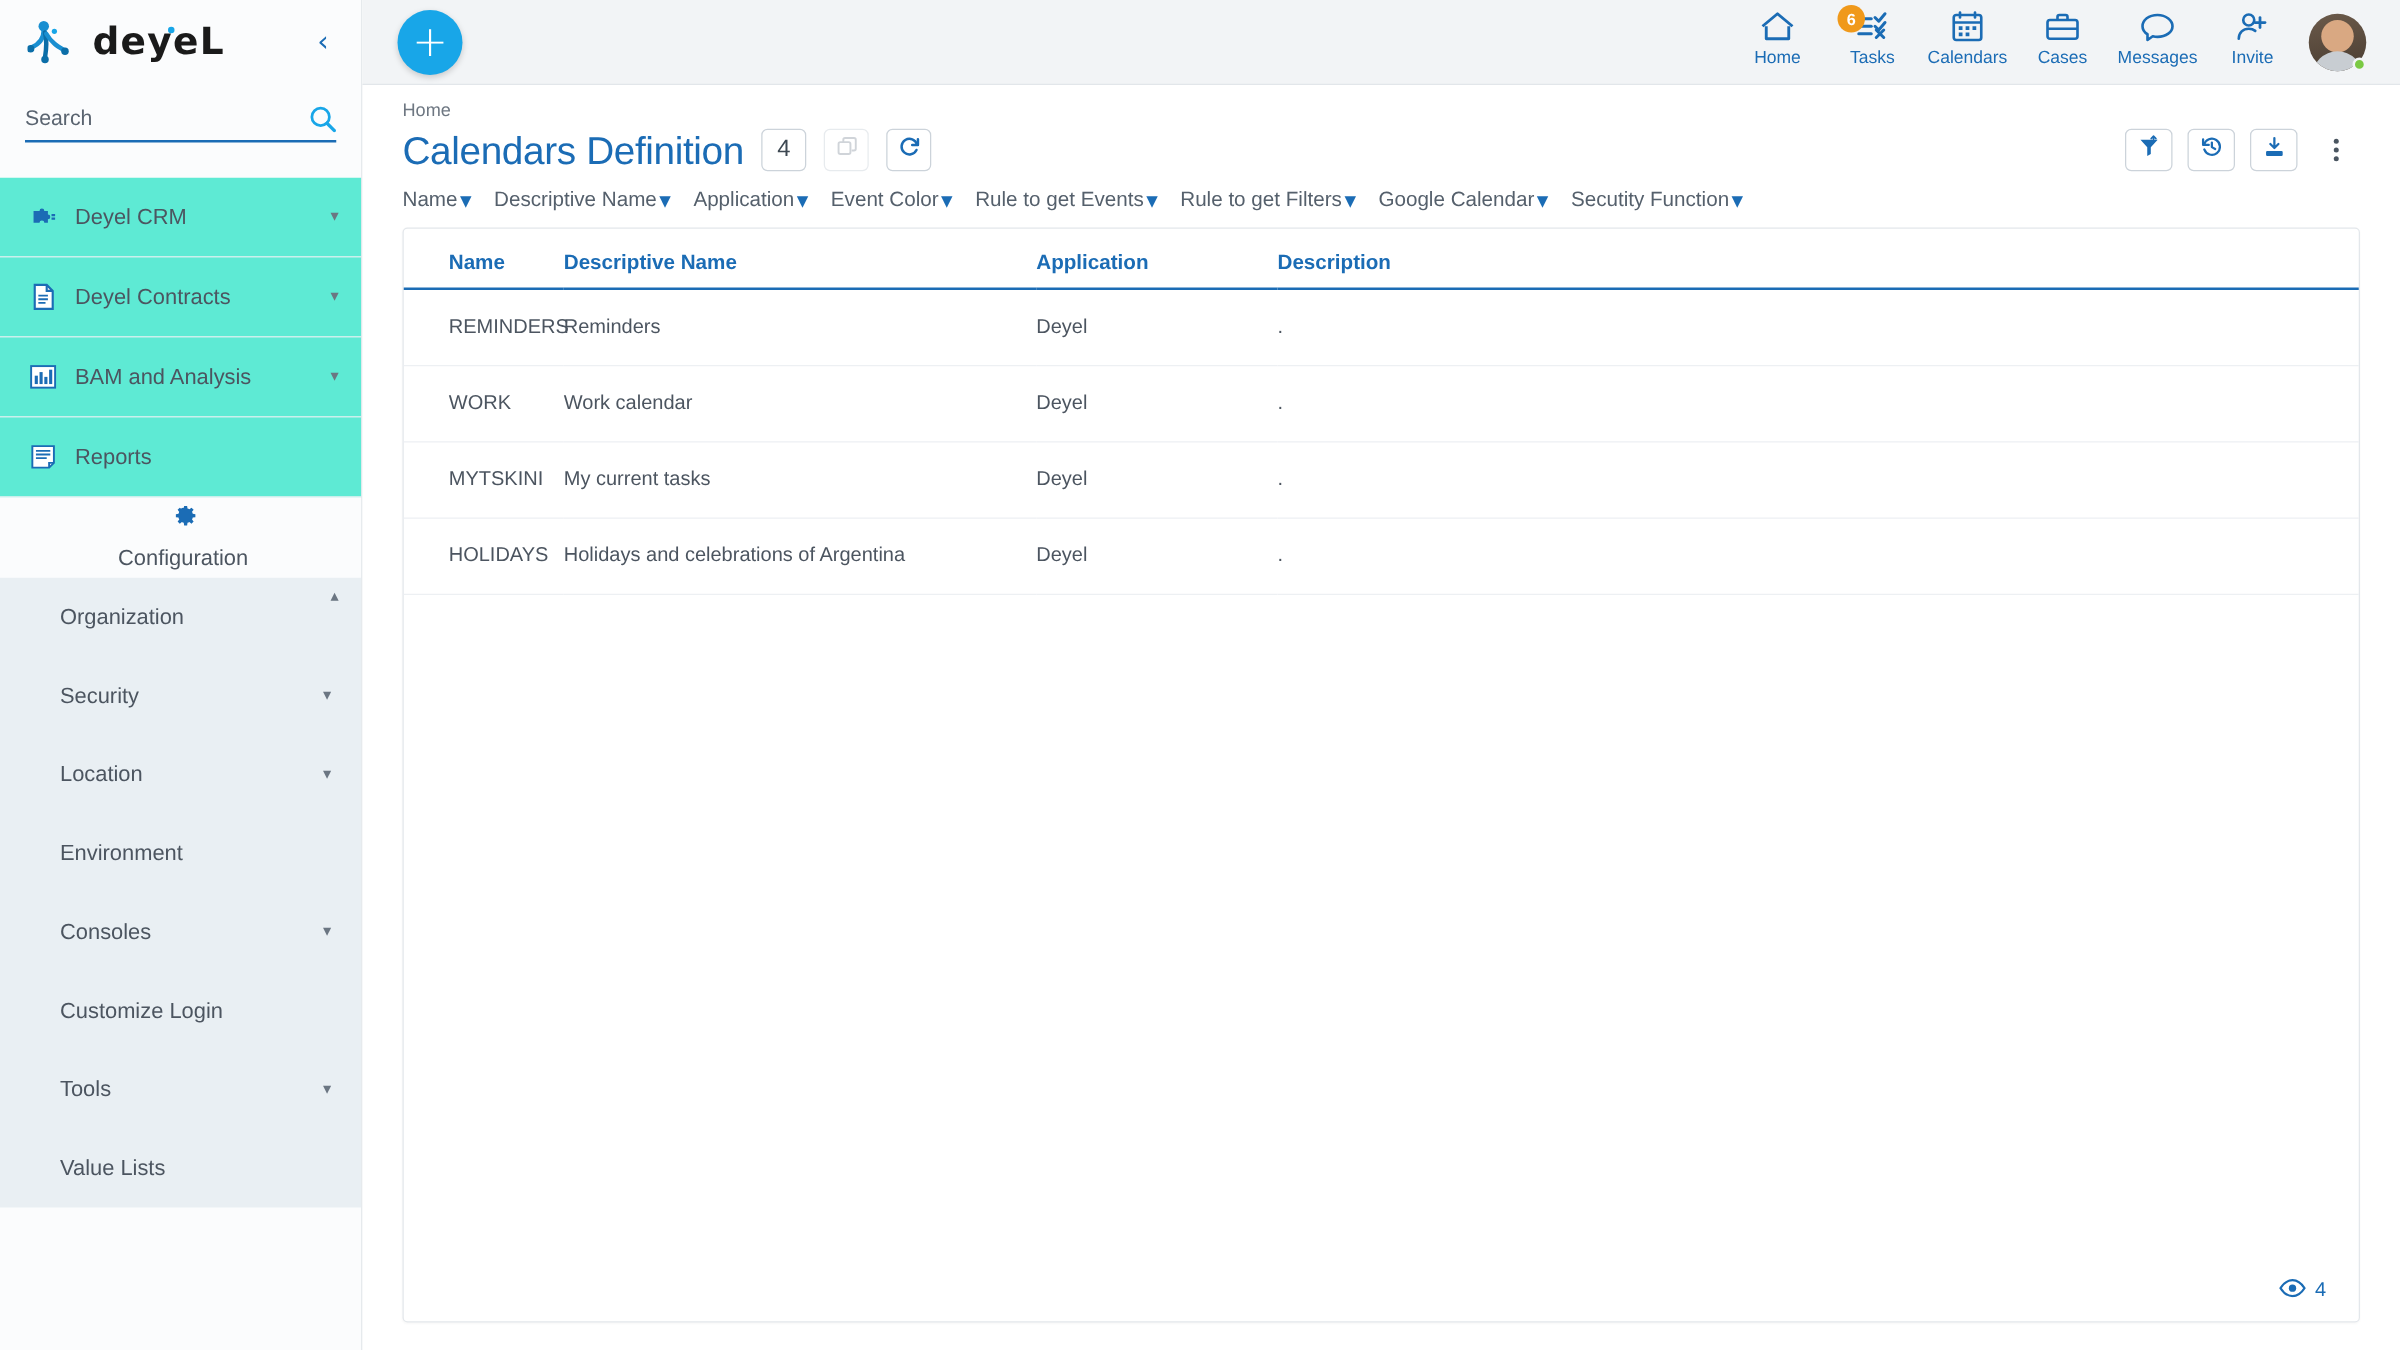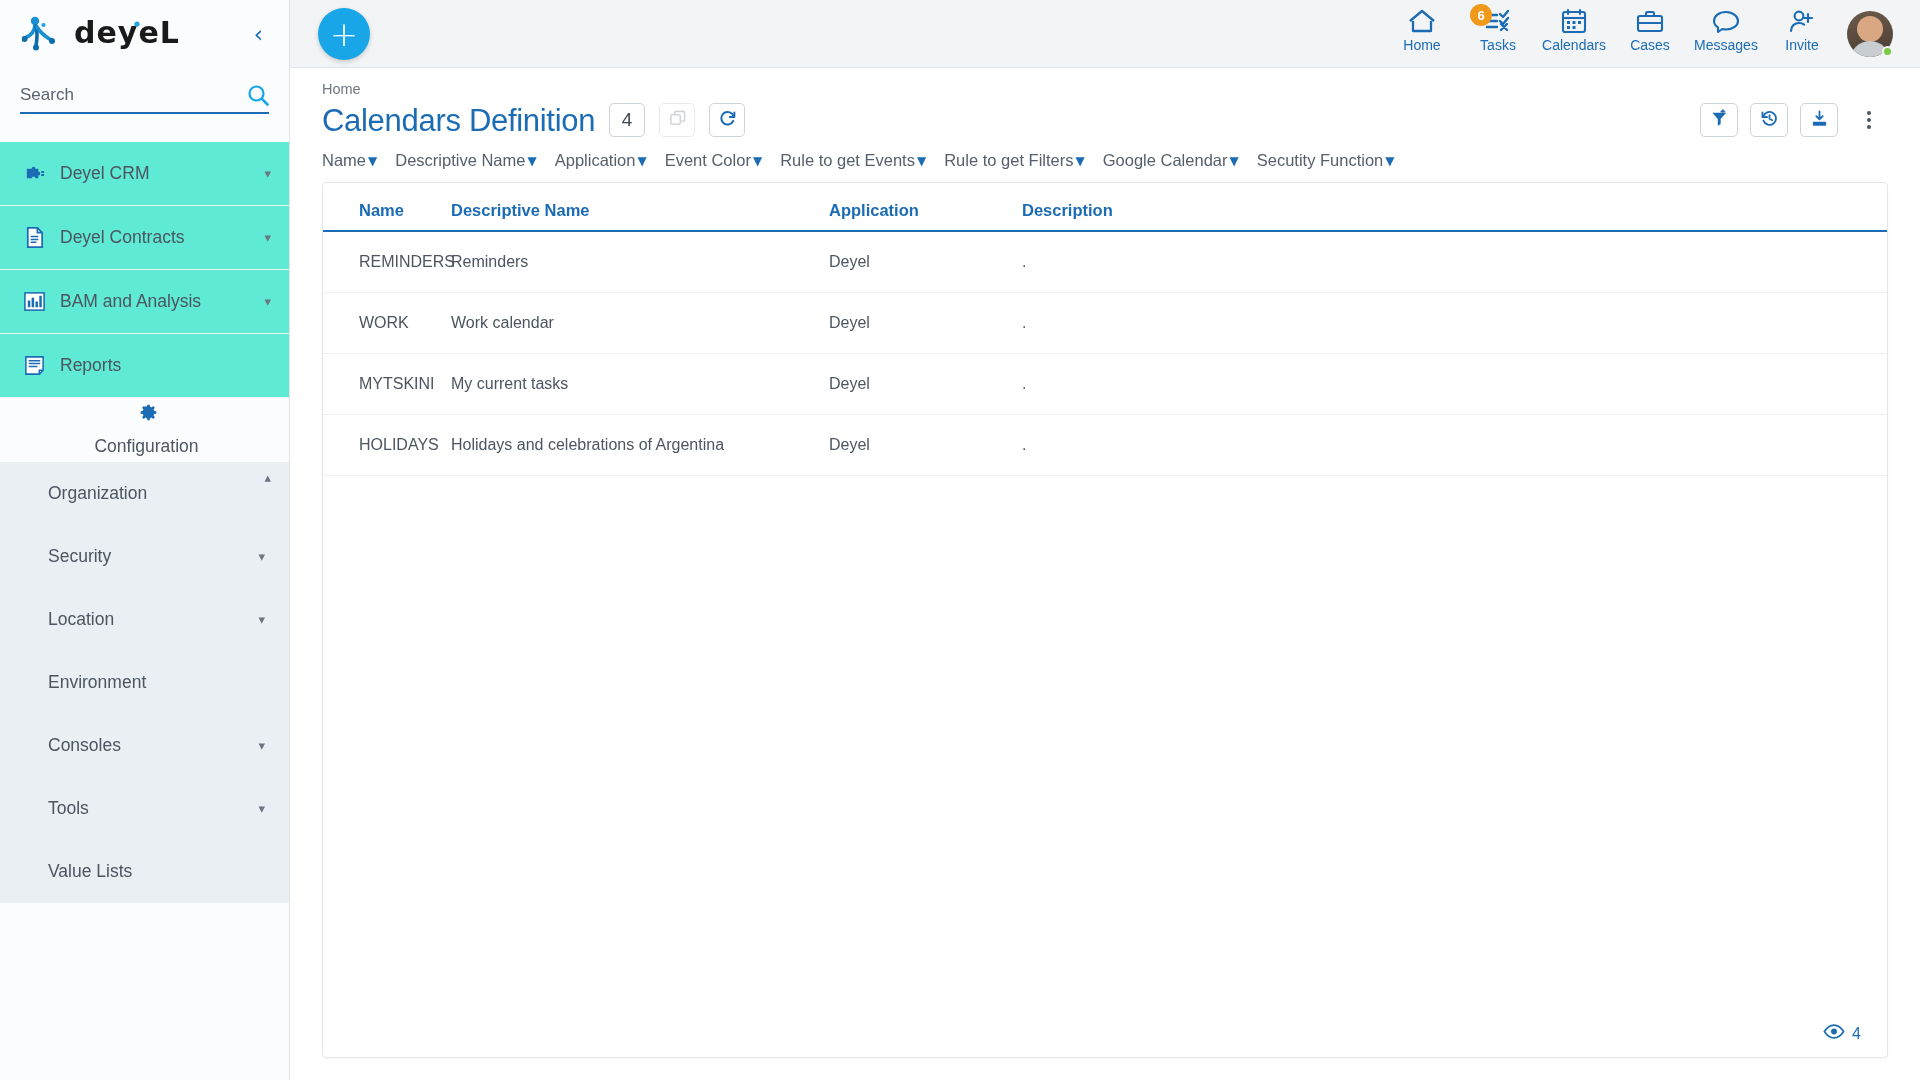--- a/index.html
+++ b/index.html
@@ -325,20 +325,23 @@
         <div class="sb-sub">
           <span class="lbl">Location</span>
           <span class="chev">▾</span>
         </div>
         <div class="sb-sub">
           <span class="lbl">Environment</span>
         </div>
         <div class="sb-sub">
           <span class="lbl">Consoles</span>
           <span class="chev">▾</span>
+        </div>
+        <div class="sb-sub">
+          <span class="lbl">Customize Login</span>
         </div>
         <div class="sb-sub">
           <span class="lbl">Tools</span>
           <span class="chev">▾</span>
         </div>
         <div class="sb-sub">
           <span class="lbl">Value Lists</span>
         </div>
       </div>
 

